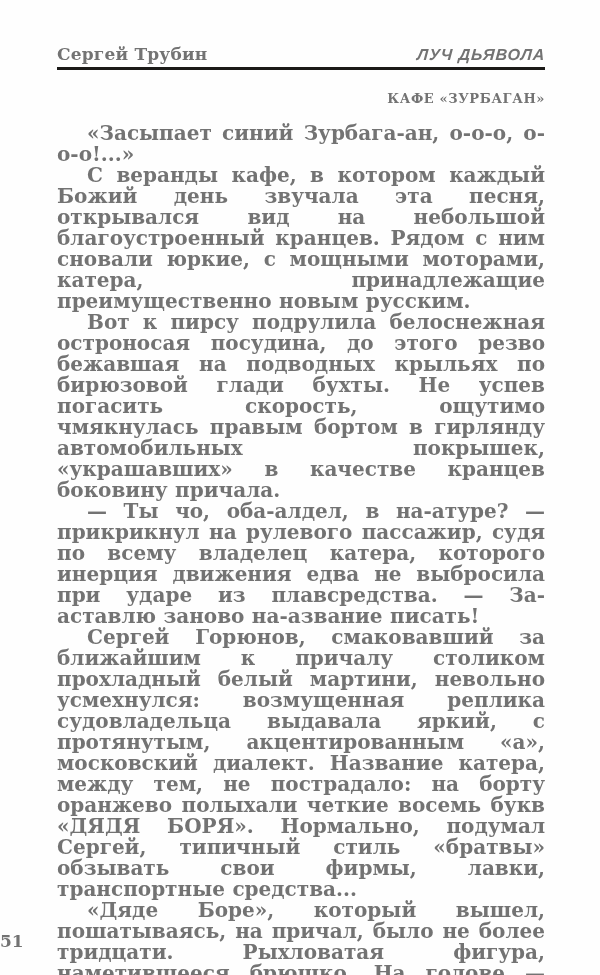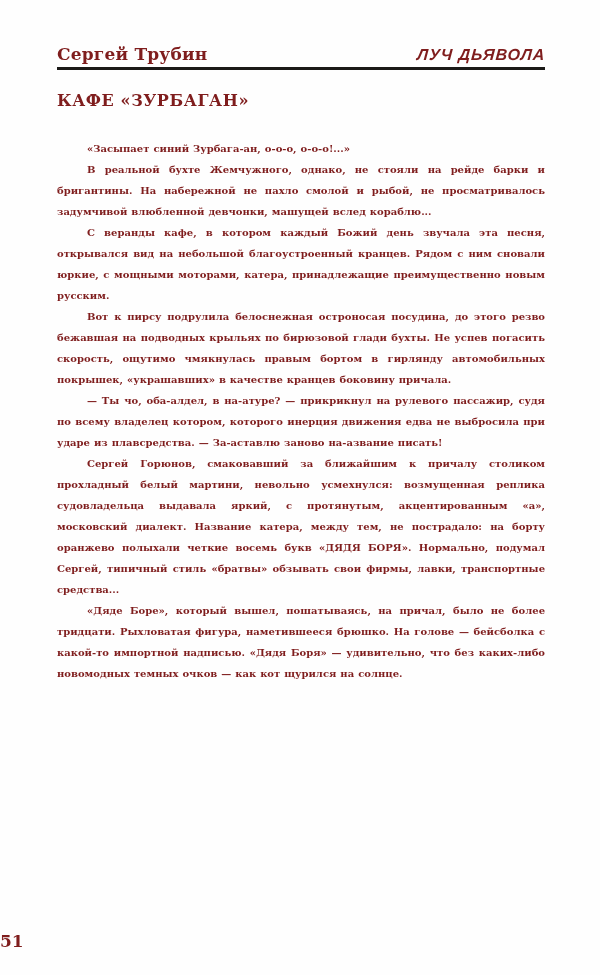--- a/index.html
+++ b/index.html
@@ -6,21 +6,21 @@
     margin: 0;
     padding: 0;
     background: #ffffff;
   }
   .page {
     position: relative;
     width: 600px;
     height: 975px;
     box-sizing: border-box;
     background: #fefefe;
-    color: #7f1d1d;
+    color: #737373;
     padding: 44px 55px 0 57px;
     font-family: "DejaVu Serif", serif;
     overflow: hidden;
   }
   .running-head {
     display: flex;
     justify-content: space-between;
     align-items: baseline;
   }
   .author {
@@ -35,31 +35,31 @@
     font-style: italic;
     letter-spacing: 1px;
     transform: skewX(-4deg);
   }
   .head-rule {
     height: 0;
     border-top: 3px solid #1b1a18;
     margin-top: 3px;
   }
   .chapter {
-    margin: 21px 0 28px 0;
-    text-align: left;
-    font-size: 16px;
+    margin: 21px 0 17px 0;
+    text-align: right;
+    font-size: 13px;
     font-weight: 700;
     letter-spacing: 0.6px;
   }
   .body-text p {
     margin: 0;
     text-indent: 30px;
     text-align: justify;
-    font-size: 10px;
+    font-size: 20px;
     line-height: 21px;
     font-weight: 700;
     word-spacing: 0.5px;
   }
   .folio {
     position: absolute;
     left: 0;
     right: 0;
     bottom: 24px;
     text-align: left;
@@ -76,23 +76,22 @@
     <span class="author">Сергей Трубин</span>
     <span class="book-title">ЛУЧ ДЬЯВОЛА</span>
   </div>
 
   <div class="head-rule"></div>
 
   <h1 class="chapter">КАФЕ «ЗУРБАГАН»</h1>
 
   <div class="body-text">
     <p>«Засыпает синий Зурбага-ан, о-о-о, о-о-о!...»</p>
-    <p>В реальной бухте Жемчужного, однако, не стояли на рейде барки и бригантины. На набережной не пахло смолой и рыбой, не просматривалось задумчивой влюбленной девчонки, машущей вслед кораблю...</p>
     <p>С веранды кафе, в котором каждый Божий день звучала эта песня, открывался вид на небольшой благоустроенный кранцев. Рядом с ним сновали юркие, с мощными моторами, катера, принадлежащие преимущественно новым русским.</p>
     <p>Вот к пирсу подрулила белоснежная остроносая посудина, до этого резво бежавшая на подводных крыльях по бирюзовой глади бухты. Не успев погасить скорость, ощутимо чмякнулась правым бортом в гирлянду автомобильных покрышек, «украшавших» в качестве кранцев боковину причала.</p>
-    <p>— Ты чо, оба-алдел, в на-атуре? — прикрикнул на рулевого пассажир, судя по всему владелец котором, которого инерция движения едва не выбросила при ударе из плавсредства. — За-аставлю заново на-азвание писать!</p>
+    <p>— Ты чо, оба-алдел, в на-атуре? — прикрикнул на рулевого пассажир, судя по всему владелец катера, которого инерция движения едва не выбросила при ударе из плавсредства. — За-аставлю заново на-азвание писать!</p>
     <p>Сергей Горюнов, смаковавший за ближайшим к причалу столиком прохладный белый мартини, невольно усмехнулся: возмущенная реплика судовладельца выдавала яркий, с протянутым, акцентированным «а», московский диалект. Название катера, между тем, не пострадало: на борту оранжево полыхали четкие восемь букв «ДЯДЯ БОРЯ». Нормально, подумал Сергей, типичный стиль «братвы» обзывать свои фирмы, лавки, транспортные средства...</p>
     <p>«Дяде Боре», который вышел, пошатываясь, на причал, было не более тридцати. Рыхловатая фигура, наметившееся брюшко. На голове — бейсболка с какой-то импортной надписью. «Дядя Боря» — удивительно, что без каких-либо новомодных темных очков — как кот щурился на солнце.</p>
   </div>
 
   <div class="folio">51</div>
 
 </div>
 
 </body></html>

